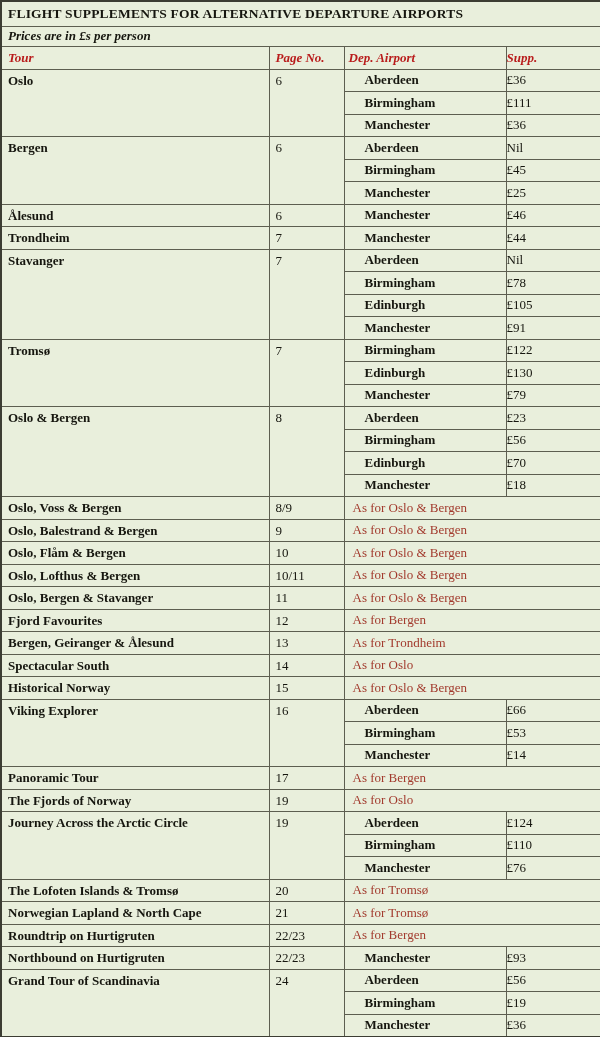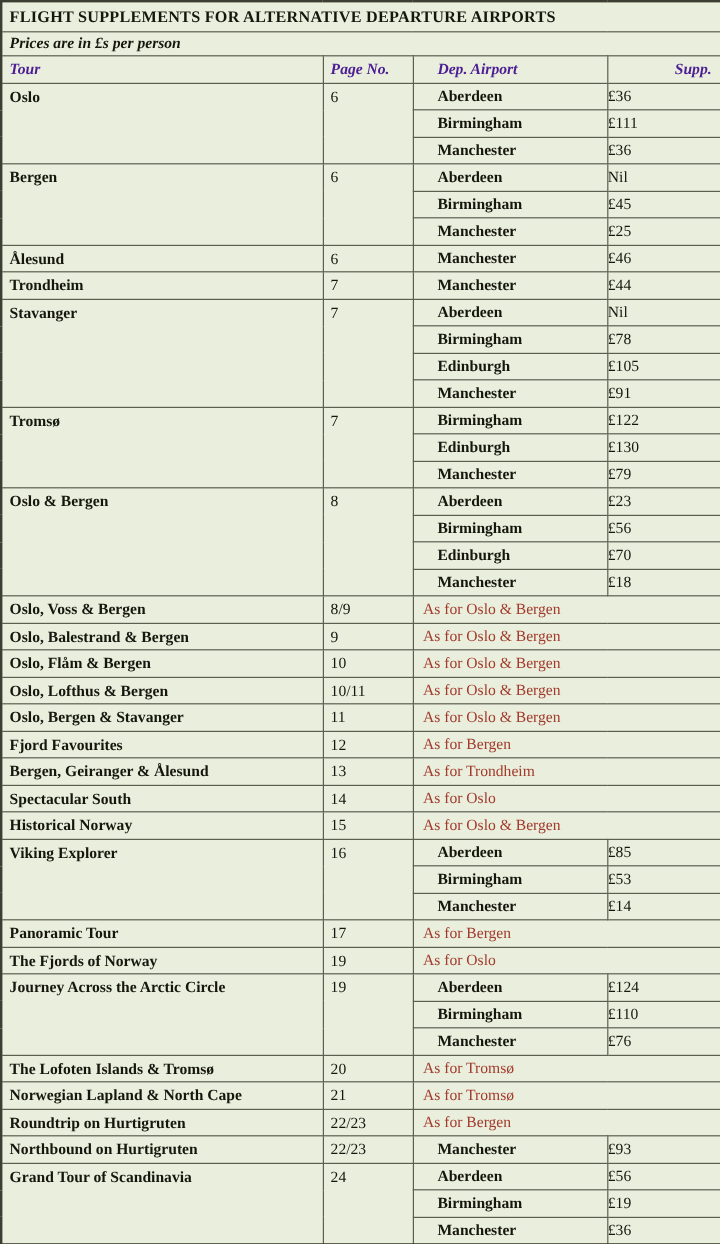--- a/index.html
+++ b/index.html
@@ -37,25 +37,25 @@
   }
   td.subtitle-cell {
     font-weight: bold;
     font-style: italic;
     padding-left: 6px;
     margin-top: 26px;
   }
   tr.header-row td {
     font-weight: bold;
     font-style: italic;
-    color: #4c1d95;
+    color: #b91c1c;
   }
   td.tour-h, td.page-h { padding-left: 6px; }
-  td.airport-h { padding-left: 20px; }
-  td.supp-h { text-align: right; padding-right: 7px; }
+  td.airport-h { padding-left: 4px; }
+  td.supp-h { text-align: left; padding-right: 7px; }
 
   td.tour-cell {
     font-weight: bold;
     vertical-align: top;
     padding: 3px 4px 0 6px;
     white-space: normal;
     line-height: 1.25;
   }
   td.page-cell {
     vertical-align: top;
@@ -223,21 +223,21 @@
         </tr>
         <tr class="sub">
           <td class="tour-cell" rowspan="1">Historical Norway</td>
           <td class="page-cell" rowspan="1">15</td>
           <td class="note-cell" colspan="2">As for Oslo &amp; Bergen</td>
         </tr>
         <tr class="sub">
           <td class="tour-cell" rowspan="3">Viking Explorer</td>
           <td class="page-cell" rowspan="3">16</td>
           <td class="airport-cell">Aberdeen</td>
-          <td class="supp-cell">£85</td>
+          <td class="supp-cell">£66</td>
         </tr>
         <tr class="sub">
           <td class="airport-cell">Birmingham</td>
           <td class="supp-cell">£53</td>
         </tr>
         <tr class="sub">
           <td class="airport-cell">Manchester</td>
           <td class="supp-cell">£14</td>
         </tr>
         <tr class="sub">

